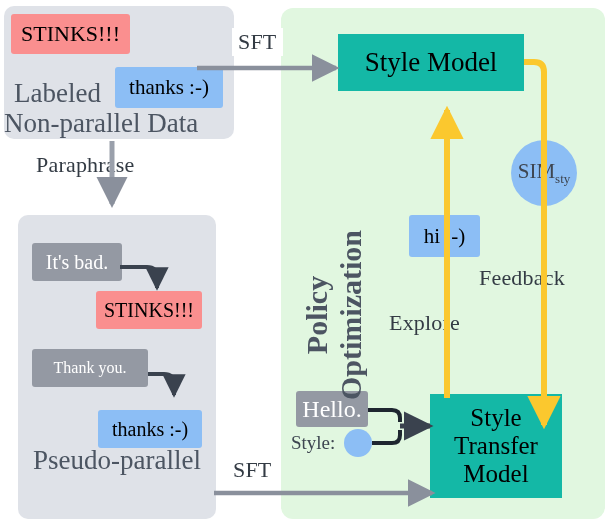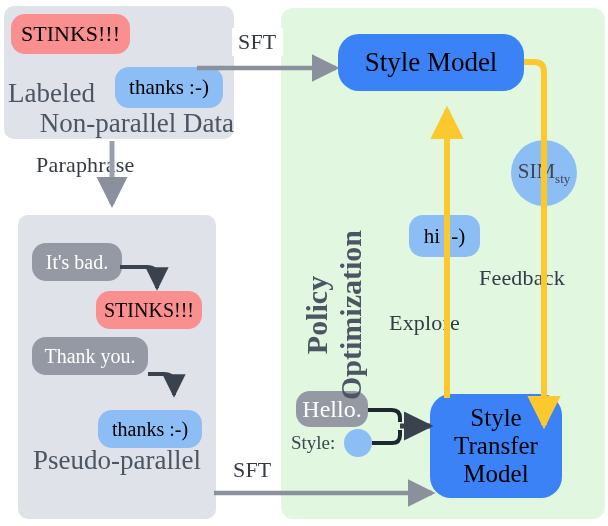--- a/index.html
+++ b/index.html
@@ -21,32 +21,32 @@
   .panel {
     position: absolute;
     border-radius: 10px;
   }
   .panel-gray { background: #DFE2E8; }
   .panel-green { background: #E1F7E0; border-radius: 12px; }
 
   
   .bubble {
     position: absolute;
-    border-radius: 14px;
+    border-radius: 3px;
     display: flex;
     align-items: center;
     justify-content: center;
     text-align: center;
     box-sizing: border-box;
     white-space: nowrap;
   }
   .bub-red   { background: #FA8F8F; color: #000000; }
   .bub-blue  { background: #8CBEF5; color: #000000; margin-top: 12px; }
   .bub-gray  { background: #9499A3; color: #ffffff; }
-  .bub-yellow{ background: #3b82f6; color: #000000; border-radius: 21px; }
+  .bub-yellow{ background: #14b8a6; color: #000000; border-radius: 0; }
 
   
   .lbl {
     position: absolute;
     color: #3E4651;
     white-space: nowrap;
   }
   .lbl-panel {
     font-size: 27px;
     line-height: 30px;
@@ -168,21 +168,21 @@
     </div>
 
     <div class="bubble bub-gray" style="left:32px; top:243px; width:90px; height:38px; font-size:20px;">
       <span>It's bad.</span>
     </div>
 
     <div class="bubble bub-red" style="left:96px; top:291px; width:106px; height:38px; font-size:20px;">
       <span>STINKS!!!</span>
     </div>
 
-    <div class="bubble bub-gray" style="left:32px; top:337px; width:116px; height:38px; font-size:20px;">
+    <div class="bubble bub-gray" style="left:32px; top:349px; width:116px; height:38px; font-size:16px;">
       <span>Thank you.</span>
     </div>
 
     <div class="bubble bub-blue" style="left:98px; top:398px; width:104px; height:38px; font-size:20px;">
       <span>thanks :-)</span>
     </div>
 
     <div class="bubble bub-yellow" style="left:338px; top:34px; width:186px; height:57px; font-size:27px;">
       <span>Style Model</span>
     </div>
@@ -204,22 +204,22 @@
     <div class="bubble bub-yellow" style="left:430px; top:394px; width:132px; height:104px; font-size:25px; line-height:28px; flex-direction:column; white-space:normal;">
       <span>Style</span>
       <span>Transfer</span>
       <span>Model</span>
     </div>
   </div>
 
   <div class="layer-text">
 
     <div class="lbl lbl-panel" style="left:4px; top:78px; width:230px;">
-      <div style="text-align:left; padding-left:4px;">Labeled</div>
-      <div style="text-align:right; padding-left:6px;">Non-parallel Data</div>
+      <div style="text-align:left; padding-left:10px;">Labeled</div>
+      <div style="text-align:left; ">Non-parallel Data</div>
     </div>
 
     <div class="lbl lbl-bold" style="left:36px; top:152px; font-size:22px;">Paraphrase</div>
 
     <div class="lbl lbl-panel" style="left:18px; top:445px; width:198px;">
       <div>Pseudo-parallel</div>
     </div>
 
     <div class="lbl lbl-bold" style="left:232px; top:28px; font-size:22px; background:#ffffff; padding:1px 6px;">SFT</div>
 

